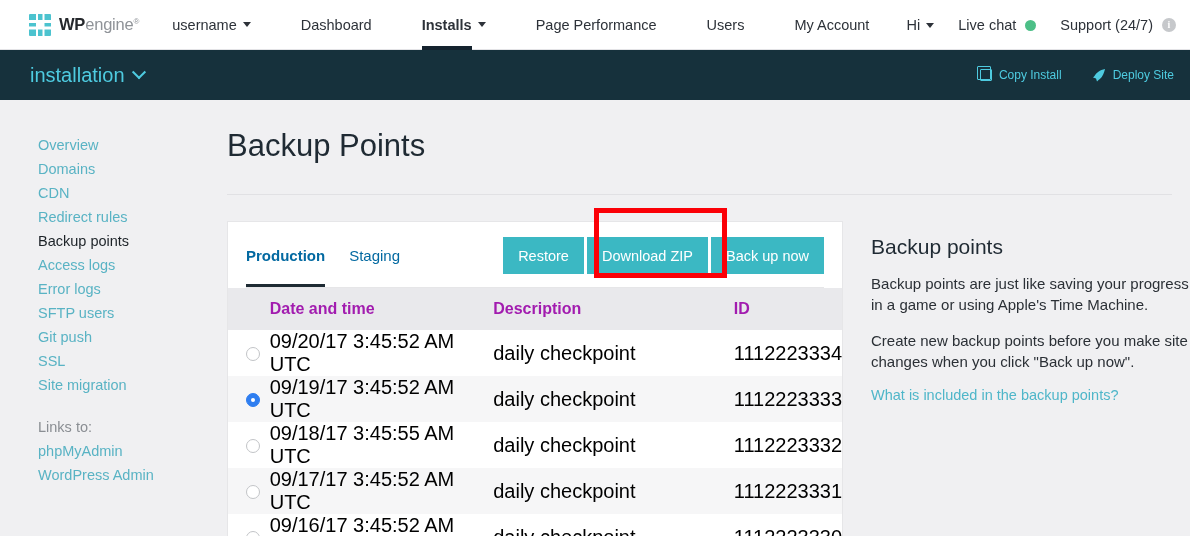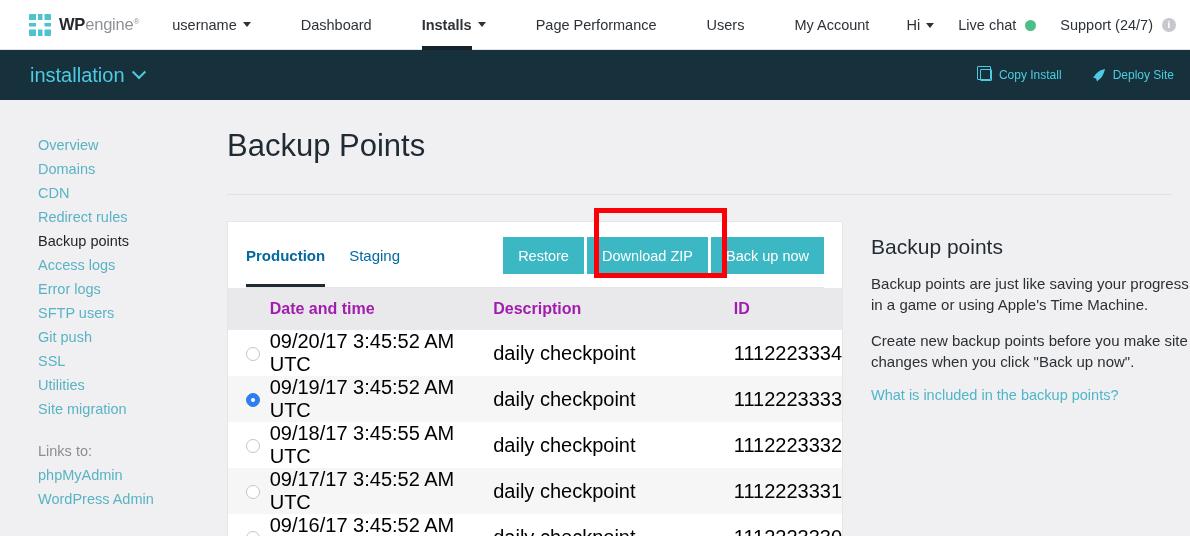--- a/index.html
+++ b/index.html
@@ -267,21 +267,20 @@
     <span class="side-link">Overview</span>
     <span class="side-link">Domains</span>
     <span class="side-link">CDN</span>
     <span class="side-link">Redirect rules</span>
     <span class="side-link current">Backup points</span>
     <span class="side-link">Access logs</span>
     <span class="side-link">Error logs</span>
     <span class="side-link">SFTP users</span>
     <span class="side-link">Git push</span>
     <span class="side-link">SSL</span>
-    <span class="side-link">Utilities</span>
     <span class="side-link">Site migration</span>
     <span class="side-group-label">Links to:</span>
     <span class="side-link">phpMyAdmin</span>
     <span class="side-link">WordPress Admin</span>
   </div>
 
   <div class="main">
     <h1 class="page-title">Backup Points</h1>
     <div class="title-rule"></div>
 

